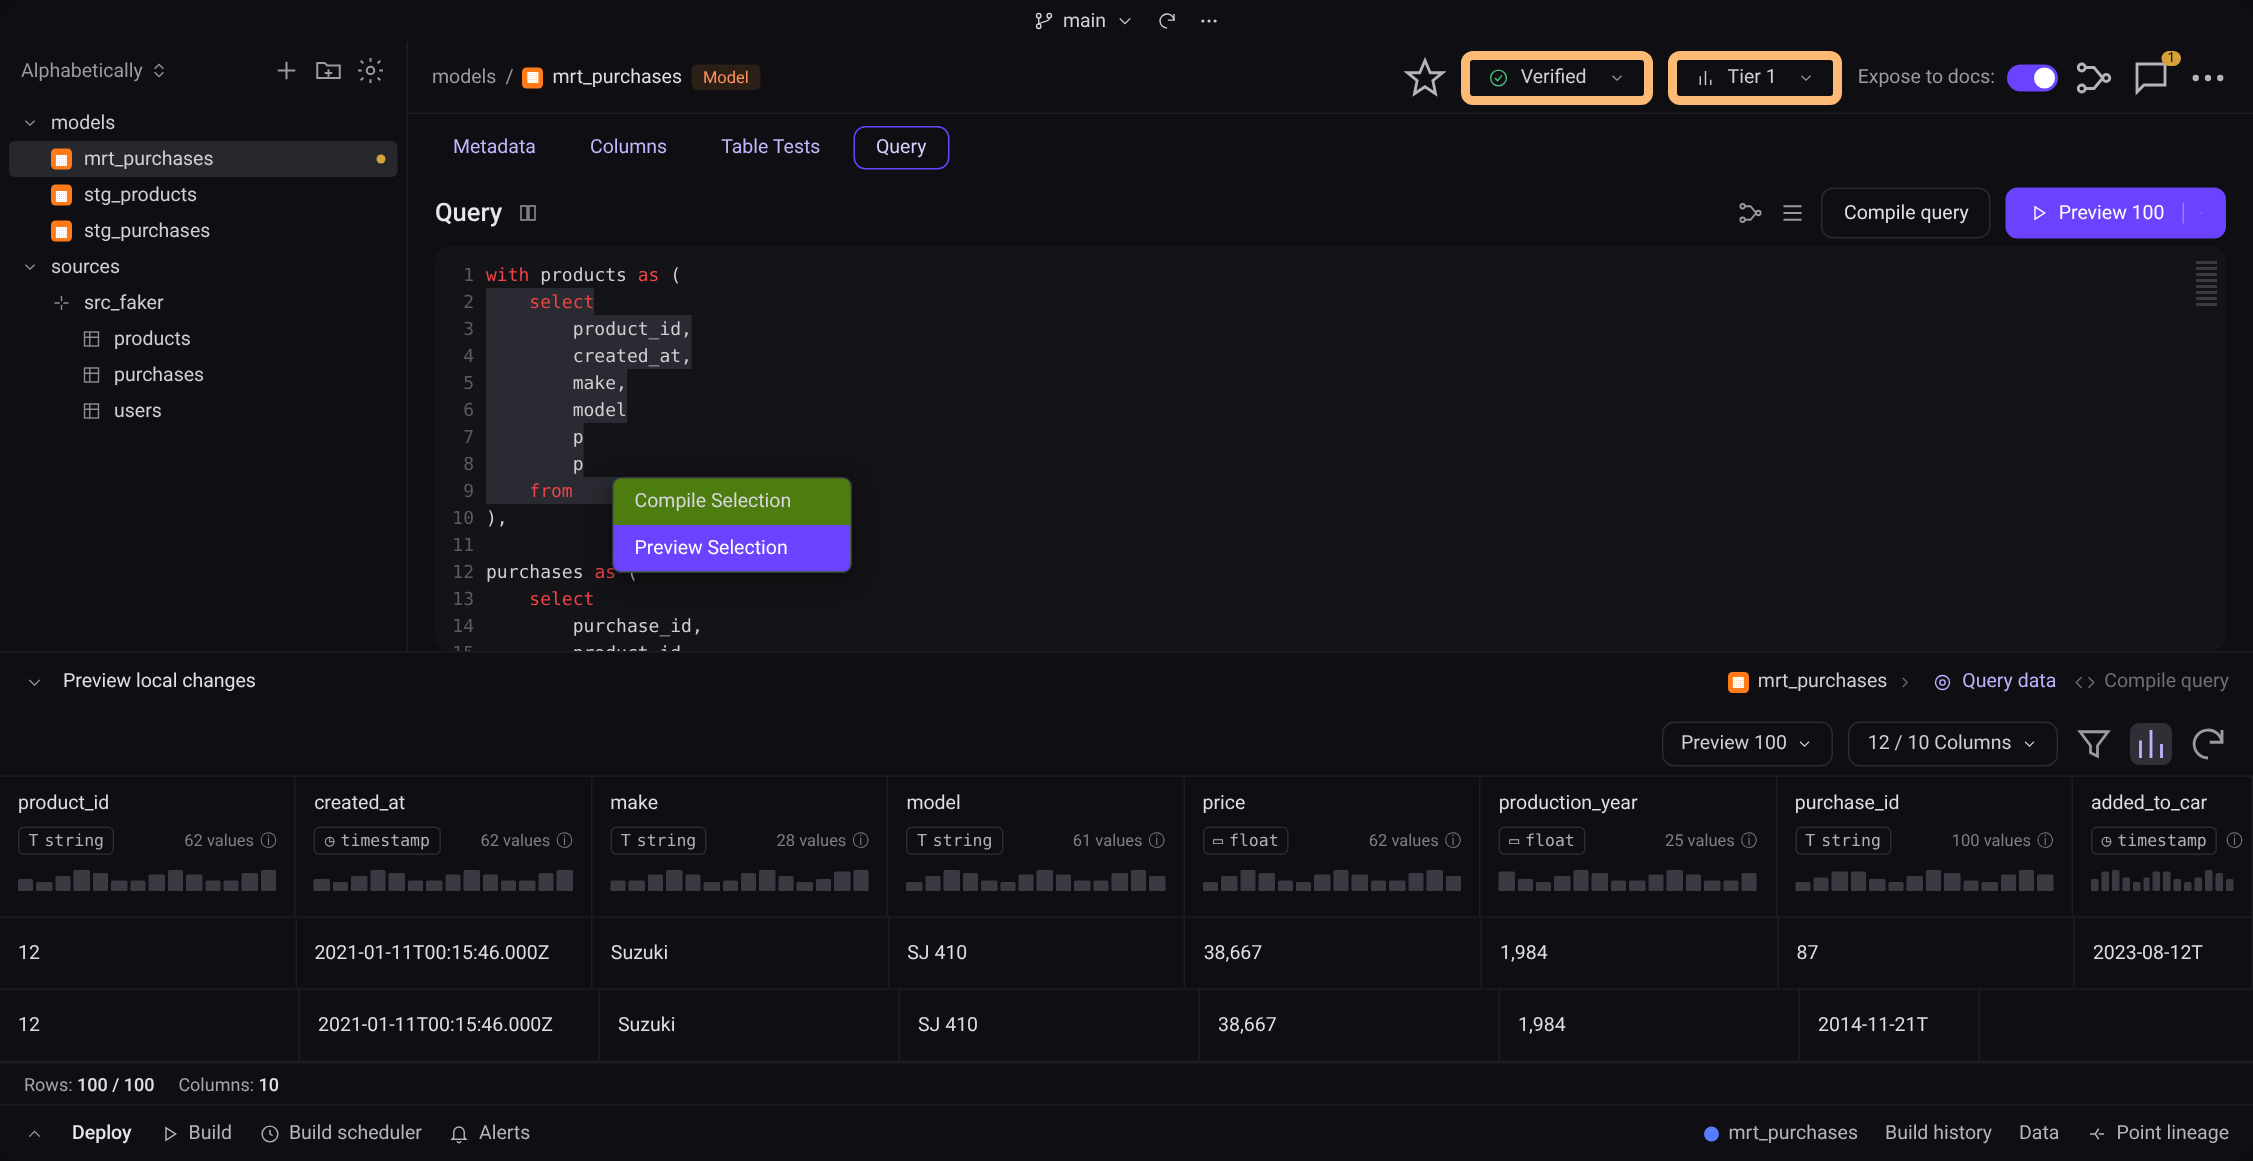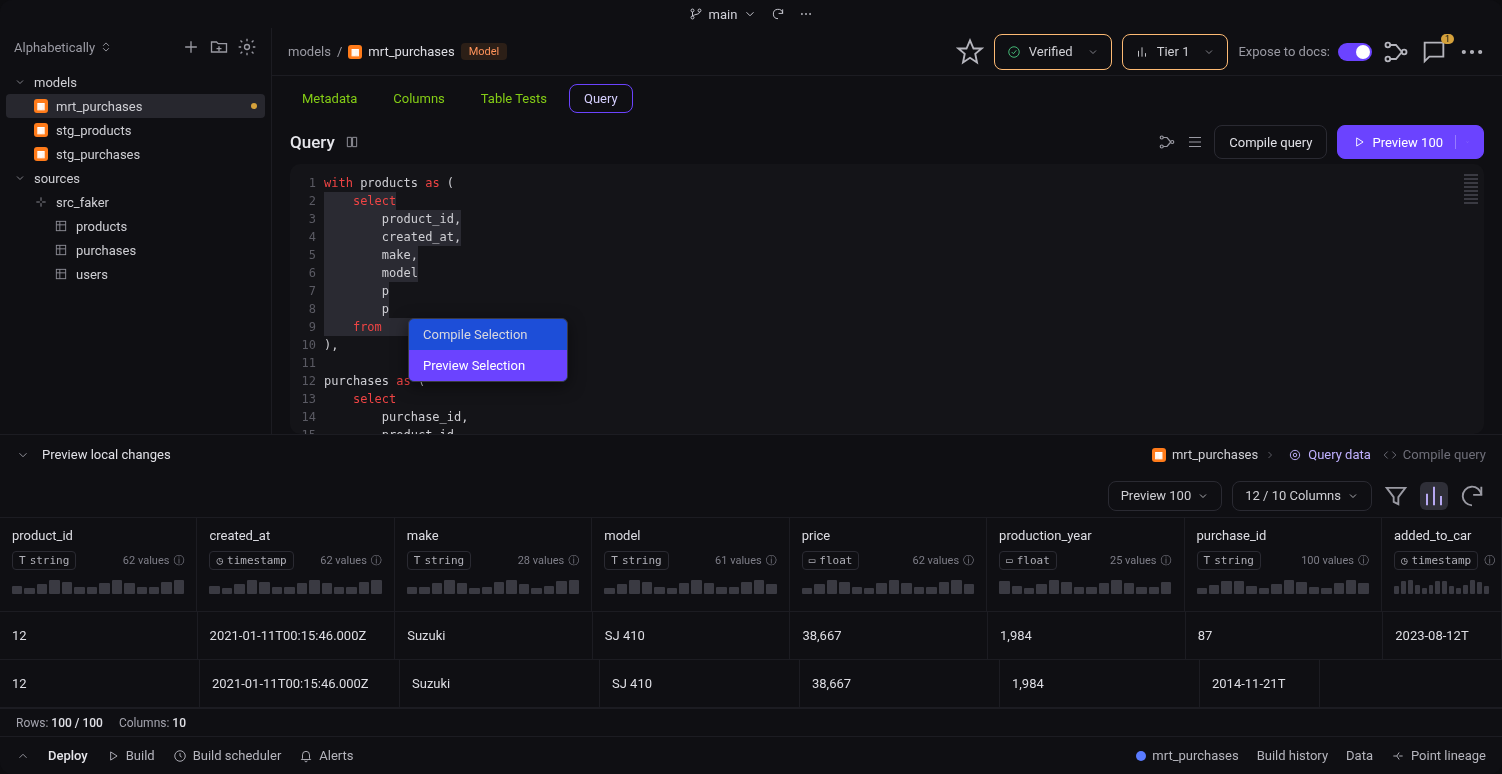--- a/index.html
+++ b/index.html
@@ -48,32 +48,32 @@
 
 
 .crumb-bar { height:48px; display:flex; align-items:center; padding:0 16px; gap:10px; border-bottom:1px solid #1c1c22; }
 .crumbs { display:flex; align-items:center; gap:6px; color:#9a9aa3; }
 .crumbs .p { color:#9a9aa3; }
 .crumbs .cur { color:#dedee4; }
 .pill { padding:2px 8px; border-radius:4px; font-size:11px; }
 .pill.model { background:#2c1f17; color:#ff935a; }
 .crumb-bar .spacer { flex:1; }
 .crumb-btn { width:28px; height:28px; display:flex; align-items:center; justify-content:center; color:#b5b5bd; cursor:pointer; border-radius:6px; }
-.drop { height:36px; padding:0 12px; border:1px solid #fdba74; border-radius:8px; display:flex; align-items:center; gap:8px; cursor:pointer; }
+.drop { height:36px; padding:0 12px; border:6px solid #fdba74; border-radius:8px; display:flex; align-items:center; gap:8px; cursor:pointer; }
 .drop .ok { color:#47c27c; }
 .drop .chev { width:12px; height:12px; color:#9a9aa3; margin-left:6px; }
 .expose { display:flex; align-items:center; gap:8px; color:#9a9aa3; }
 .toggle { width:34px; height:18px; background:#6b43ff; border-radius:9px; position:relative; cursor:pointer; }
 .toggle::after { content:""; position:absolute; right:2px; top:2px; width:14px; height:14px; background:#fff; border-radius:50%; }
 .badge-wrap { position:relative; }
 .badge { position:absolute; top:-4px; right:-6px; background:#d5a13b; color:#111; font-size:9px; padding:0 4px; border-radius:7px; }
 
 
 .tabs { height:44px; display:flex; align-items:center; gap:8px; padding:0 16px; }
-.tab { padding:6px 14px; border-radius:8px; color:#84cc16; cursor:pointer; }
+.tab { padding:6px 14px; border-radius:8px; color:#c4b5fd; cursor:pointer; }
 .tab.active { border:1px solid #6b43ff; color:#d6d0ff; }
 
 
 .query-head { height:44px; display:flex; align-items:center; padding:0 18px; gap:10px; }
 .query-head .title { font-size:17px; color:#e6e6eb; font-weight:500; }
 .query-head .spacer { flex:1; }
 .btn { height:34px; padding:0 14px; border:1px solid #2a2a32; border-radius:8px; display:flex; align-items:center; gap:6px; cursor:pointer; color:#e0e0e6; }
 .btn.primary { background:#6b43ff; border-color:#6b43ff; color:#fff; }
 .btn.primary .chev-split { border-left:1px solid rgba(255,255,255,0.3); padding-left:10px; margin-left:6px; }
 
@@ -81,21 +81,21 @@
 .editor { flex:1; margin:0 18px; background:#141418; border-radius:10px; padding:10px 0; font-family: "SFMono-Regular", Menlo, Consolas, monospace; font-size:12px; line-height:18px; position:relative; overflow:hidden; min-height:240px;}
 .ed-line { display:flex; }
 .ed-gut { width:34px; text-align:right; color:#5a5a63; padding-right:8px; user-select:none; }
 .ed-code { white-space:pre; }
 .kw { color:#ef4444; }
 .ed-sel { background:#2a2a32; }
 .minimap { position:absolute; right:6px; top:10px; width:14px; height:120px; }
 .minimap div { height:2px; background:#3a3a42; margin-bottom:2px; }
 
 
-.ctx { position:absolute; left:408px; top:318px; width:160px; background:#1d4ed8; border:1px solid #3a3a43; border-radius:6px; overflow:hidden; box-shadow:0 4px 16px rgba(0,0,0,0.5); }
+.ctx { position:absolute; left:408px; top:318px; width:160px; background:#4d7c0f; border:1px solid #3a3a43; border-radius:6px; overflow:hidden; box-shadow:0 4px 16px rgba(0,0,0,0.5); }
 .ctx-item { padding:8px 14px; cursor:pointer; color:#d8d8de; }
 .ctx-item.sel { background:#6b43ff; color:#fff; }
 
 
 .preview-bar { height:40px; border-top:1px solid #1c1c22; display:flex; align-items:center; padding:0 16px; gap:12px; }
 .preview-bar .chev { width:14px; height:14px; color:#9a9aa3; }
 .preview-bar .spacer { flex:1; }
 .preview-sub { display:flex; align-items:center; gap:6px; cursor:pointer; }
 .preview-sub.active { color:#c0b1ff; }
 .preview-sub.dim { color:#6e6e78; }

